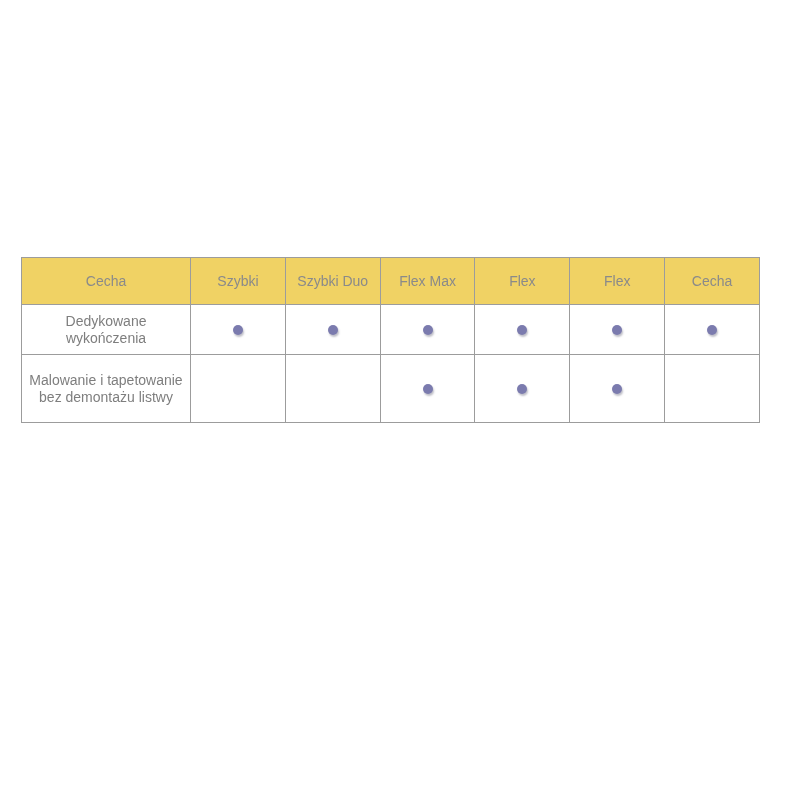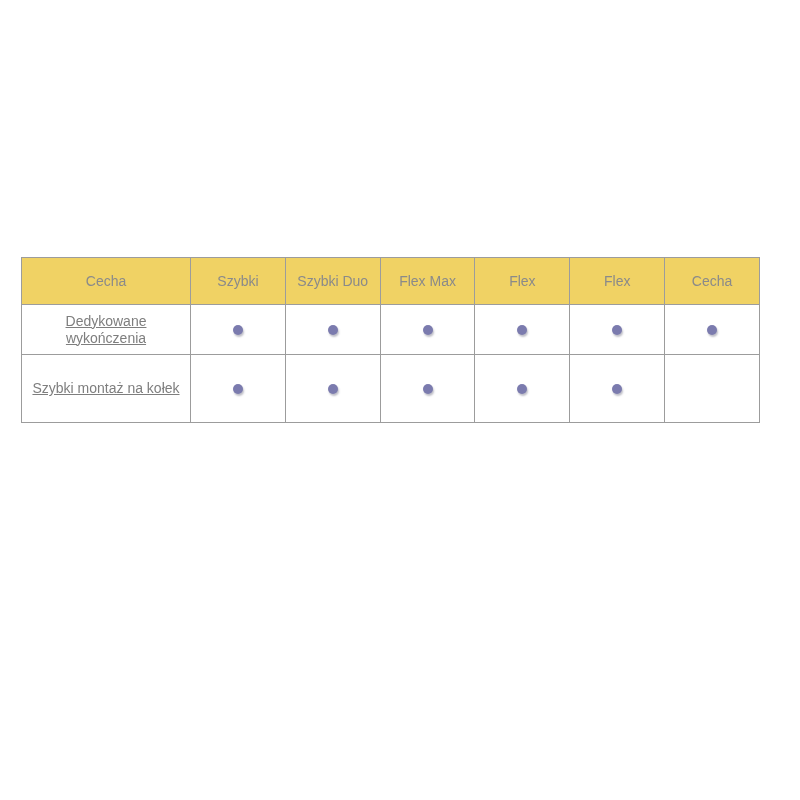--- a/index.html
+++ b/index.html
@@ -42,21 +42,20 @@
   table.compare thead th {
     background: var(--header-bg, #f0d264);
     color: var(--header-text, #8a8a8a);
     height: 42px;
     padding: 2px 10px;
   }
   table.compare thead th.feature-head { padding: 2px 6px; }
   table.compare tbody td {
     color: var(--cell-text, #7e7e7e);
     padding: 4px 6px;
-    text-decoration: underline;
   }
   tbody tr:nth-child(1) td { height: 41px; }
   tbody tr:nth-child(2) td { height: 59px; }
   tbody tr:nth-child(3) td { height: 43px; }
   tbody tr:nth-child(4) td { height: 43px; }
   tbody tr:nth-child(5) td { height: 44px; }
   .dot {
     display: inline-block;
     width: 10px;
     height: 10px;
@@ -95,23 +94,23 @@
         <tr>
           <td>Dedykowane wykończenia</td>
           <td><span class="dot"></span></td>
           <td><span class="dot"></span></td>
           <td><span class="dot"></span></td>
           <td><span class="dot"></span></td>
           <td><span class="dot"></span></td>
           <td><span class="dot"></span></td>
         </tr>
         <tr>
-          <td>Szybki montaż na kołek</td>
-          <td><span class="dot"></span></td>
-          <td><span class="dot"></span></td>
+          <td>Malowanie i tapetowanie bez demontażu listwy</td>
+          <td></td>
+          <td></td>
           <td><span class="dot"></span></td>
           <td><span class="dot"></span></td>
           <td><span class="dot"></span></td>
           <td></td>
         </tr>
       </tbody>
   </table>
 </div>
 
 </body></html>

